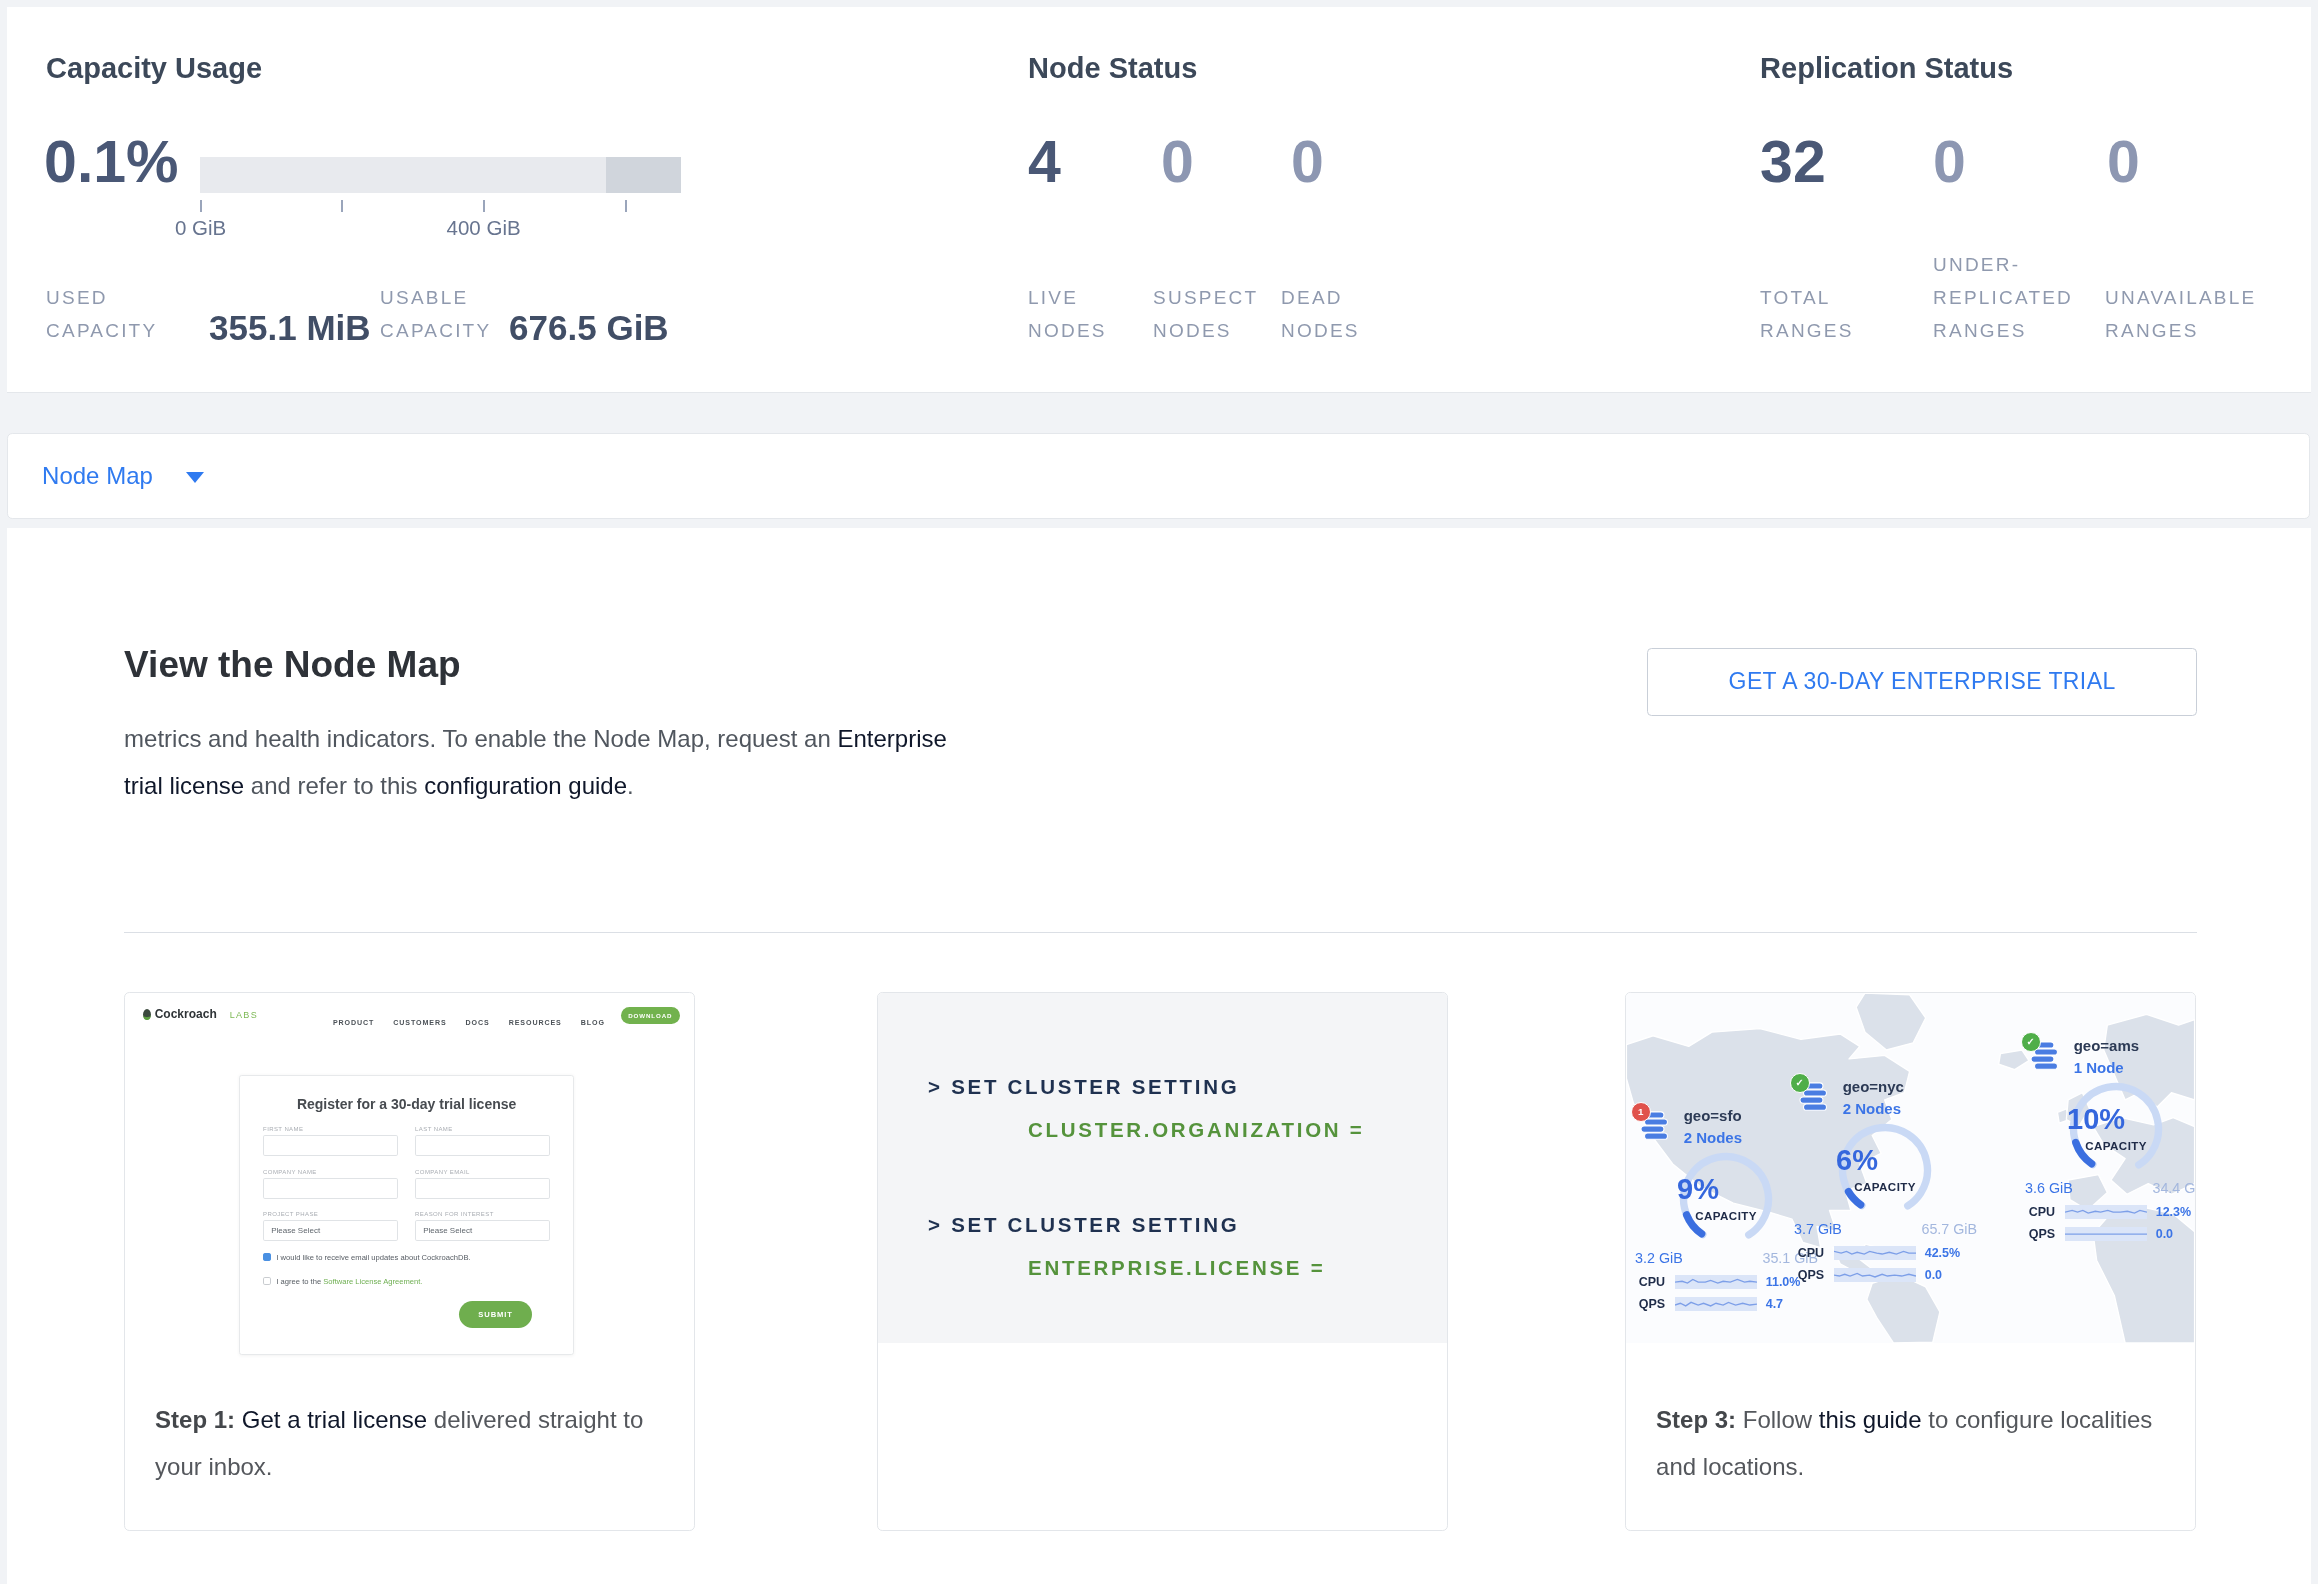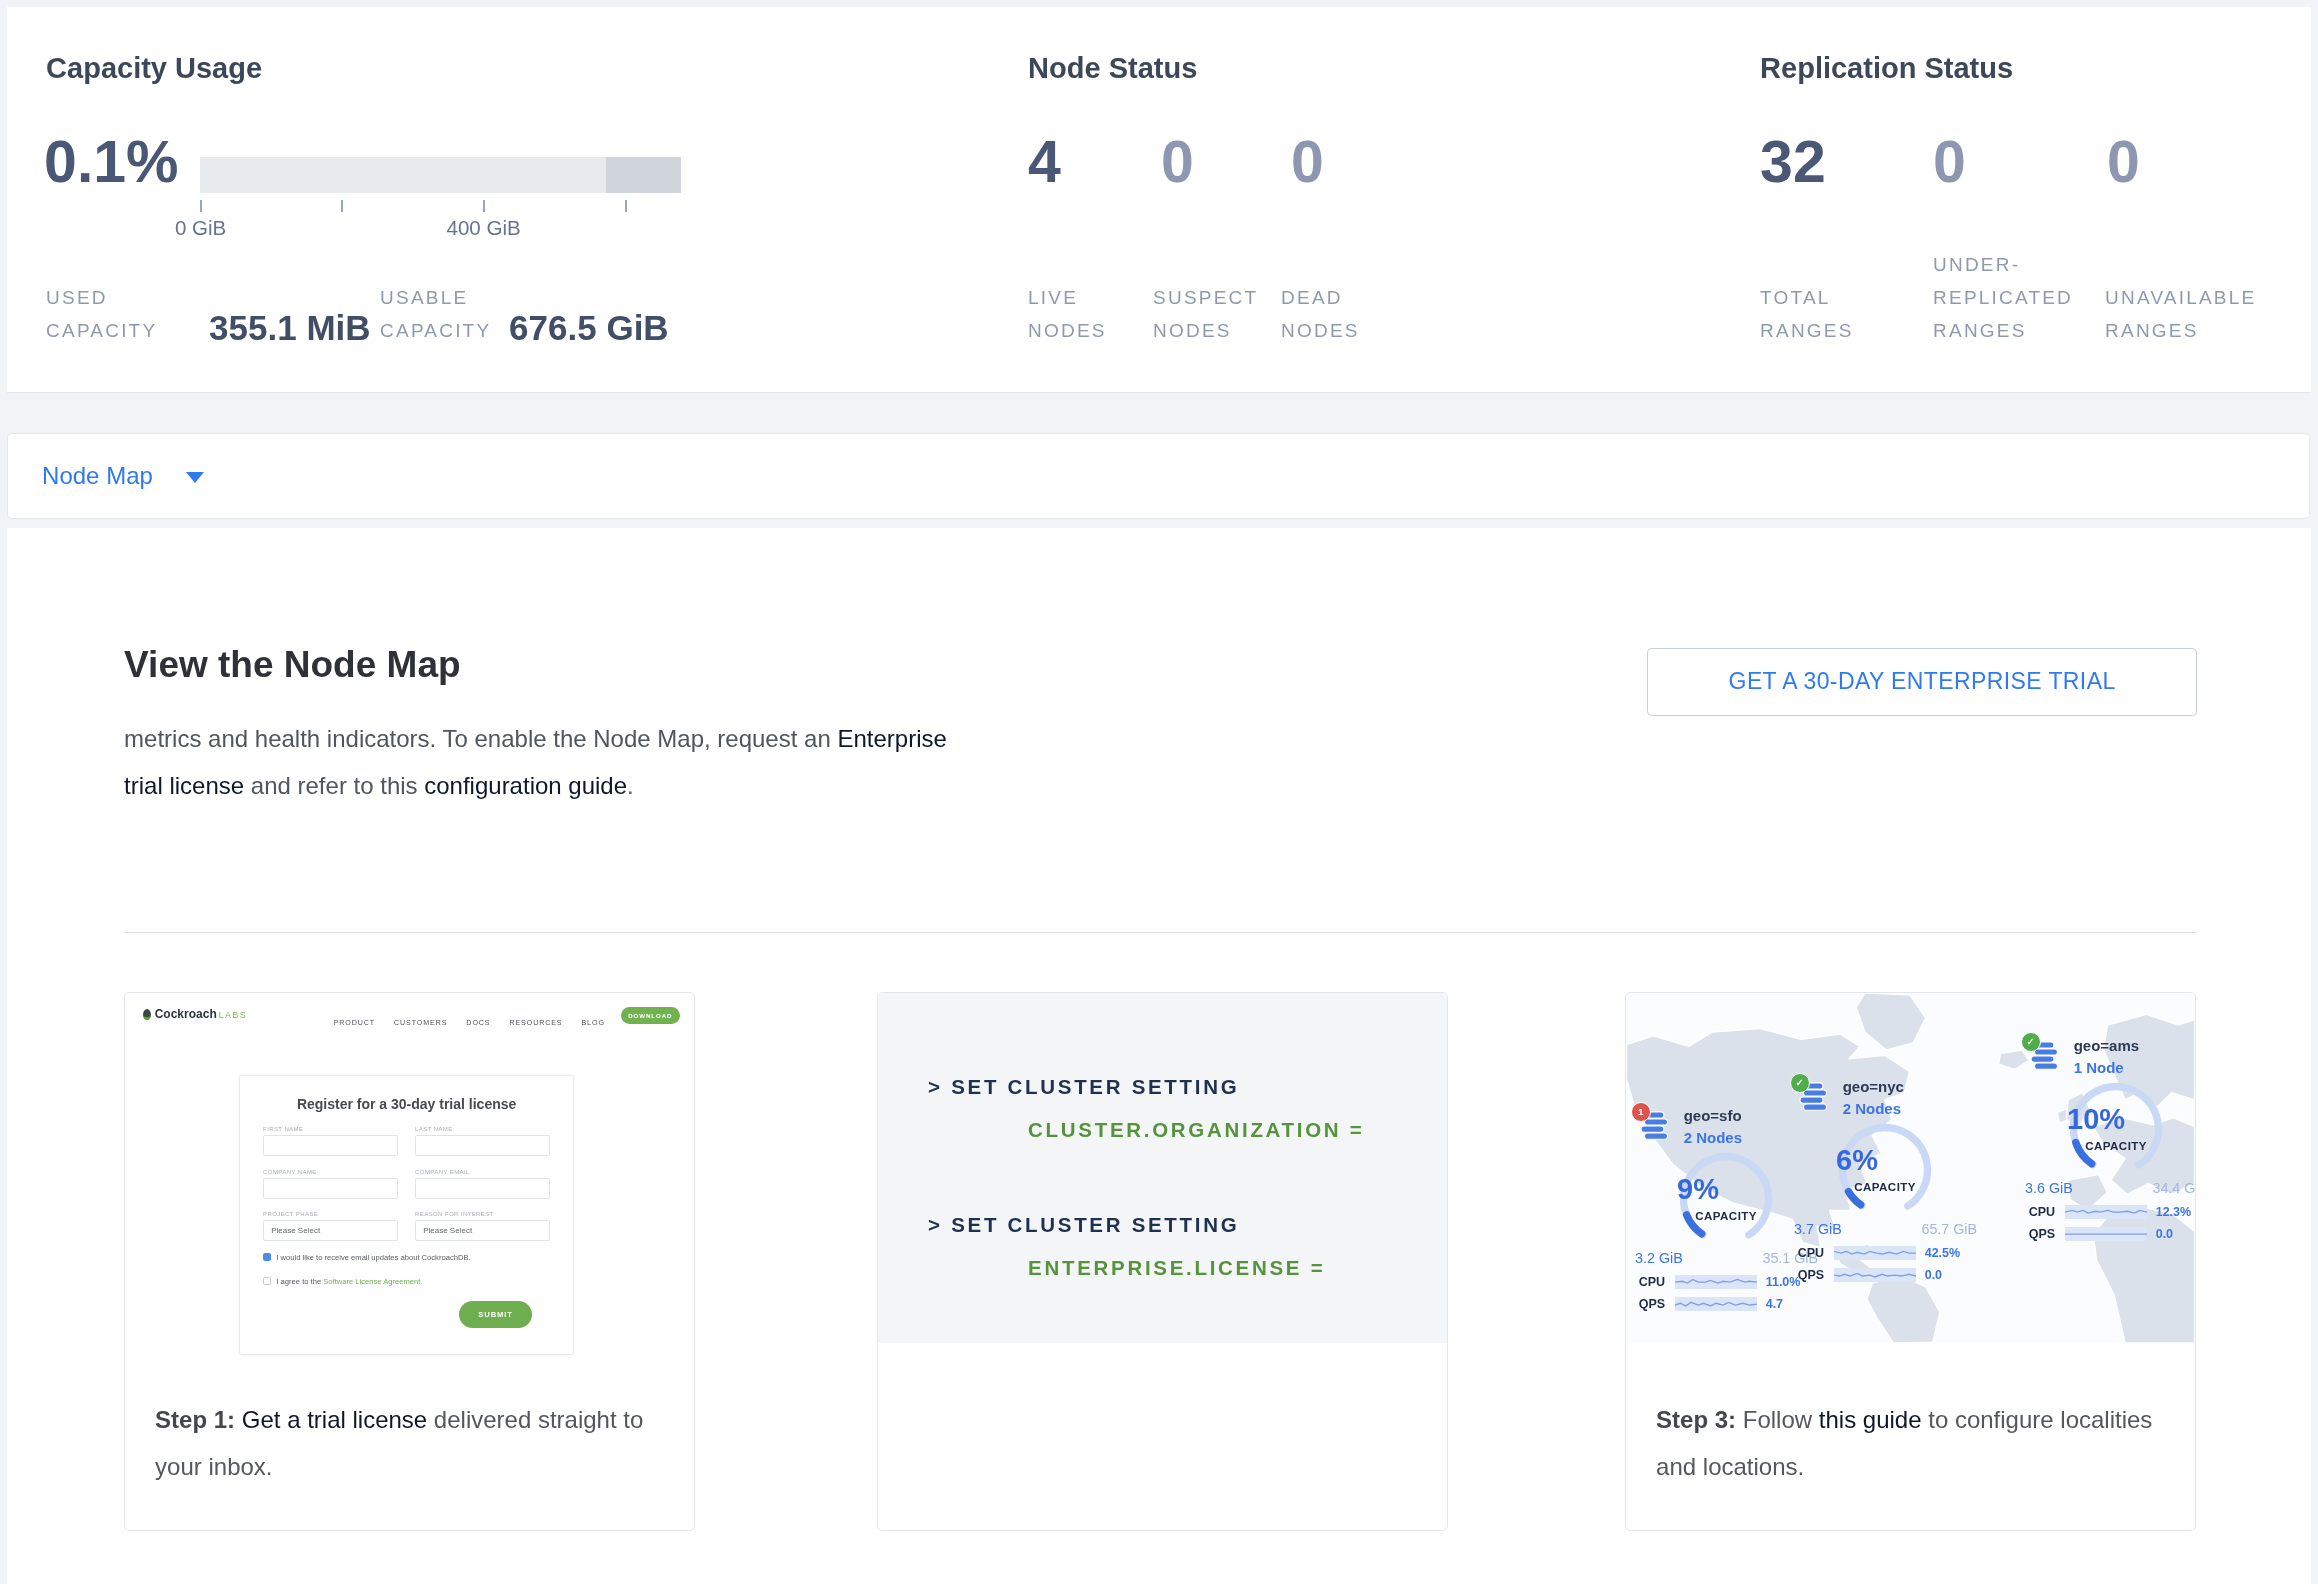--- a/index.html
+++ b/index.html
@@ -62,23 +62,23 @@
     box-sizing:border-box; overflow:hidden;
   }
   .card-caption { position:absolute; left:30px; top:403px; width:510px; font-size:24px; line-height:47px; color:#54575c; }
   .card-caption b { color:#44474b; }
 
   
   .mini-shot { position:absolute; left:0; top:0; width:569px; height:392px; filter:blur(0.7px); }
   .mini-header { position:absolute; left:18px; right:14.3px; top:14.3px; height:19.6px; }
   .mini-brand { position:absolute; left:0; top:0; font-size:12px; font-weight:bold; color:#2f3437; }
   .mini-bug { display:inline-block; width:8px; height:11.6px; background:#3c4a3e; border-radius:50% 50% 45% 45%; margin-right:3.6px; vertical-align:-1.8px; border-bottom:3.6px solid #5d9e42; box-sizing:border-box;}
-  .mini-brand .labs { font-size:9px; font-weight:normal; color:#7cb854; letter-spacing:1.3px; margin-left:2px; }
+  .mini-brand .labs { font-size:9px; font-weight:normal; color:#7cb854; letter-spacing:1.3px; margin-left:13px; }
   .mini-nav { position:absolute; right:75px; top:4.5px; }
-  .mini-nav span { font-size:7.1px; font-weight:normal; letter-spacing:0.9px; color:#4c5258; margin-left:15px;margin-top:27px; }
+  .mini-nav span { font-size:7.1px; font-weight:bold; letter-spacing:0.9px; color:#4c5258; margin-left:15px;margin-top:27px; }
   .mini-download {
     position:absolute; right:0; top:0; width:59px; height:17px; background:#72b24e;
     border-radius:9px; color:#ffffff; font-size:6.2px; font-weight:bold; letter-spacing:0.9px;
     text-align:center; line-height:17px;
   }
   .mini-form {
     position:absolute; left:114px; top:82px; width:333px; height:278px;
     background:#ffffff; border:0.9px solid #e7e9eb; border-radius:2.7px;
     box-shadow:0 0.9px 3.6px rgba(0,0,0,0.05);
   }

